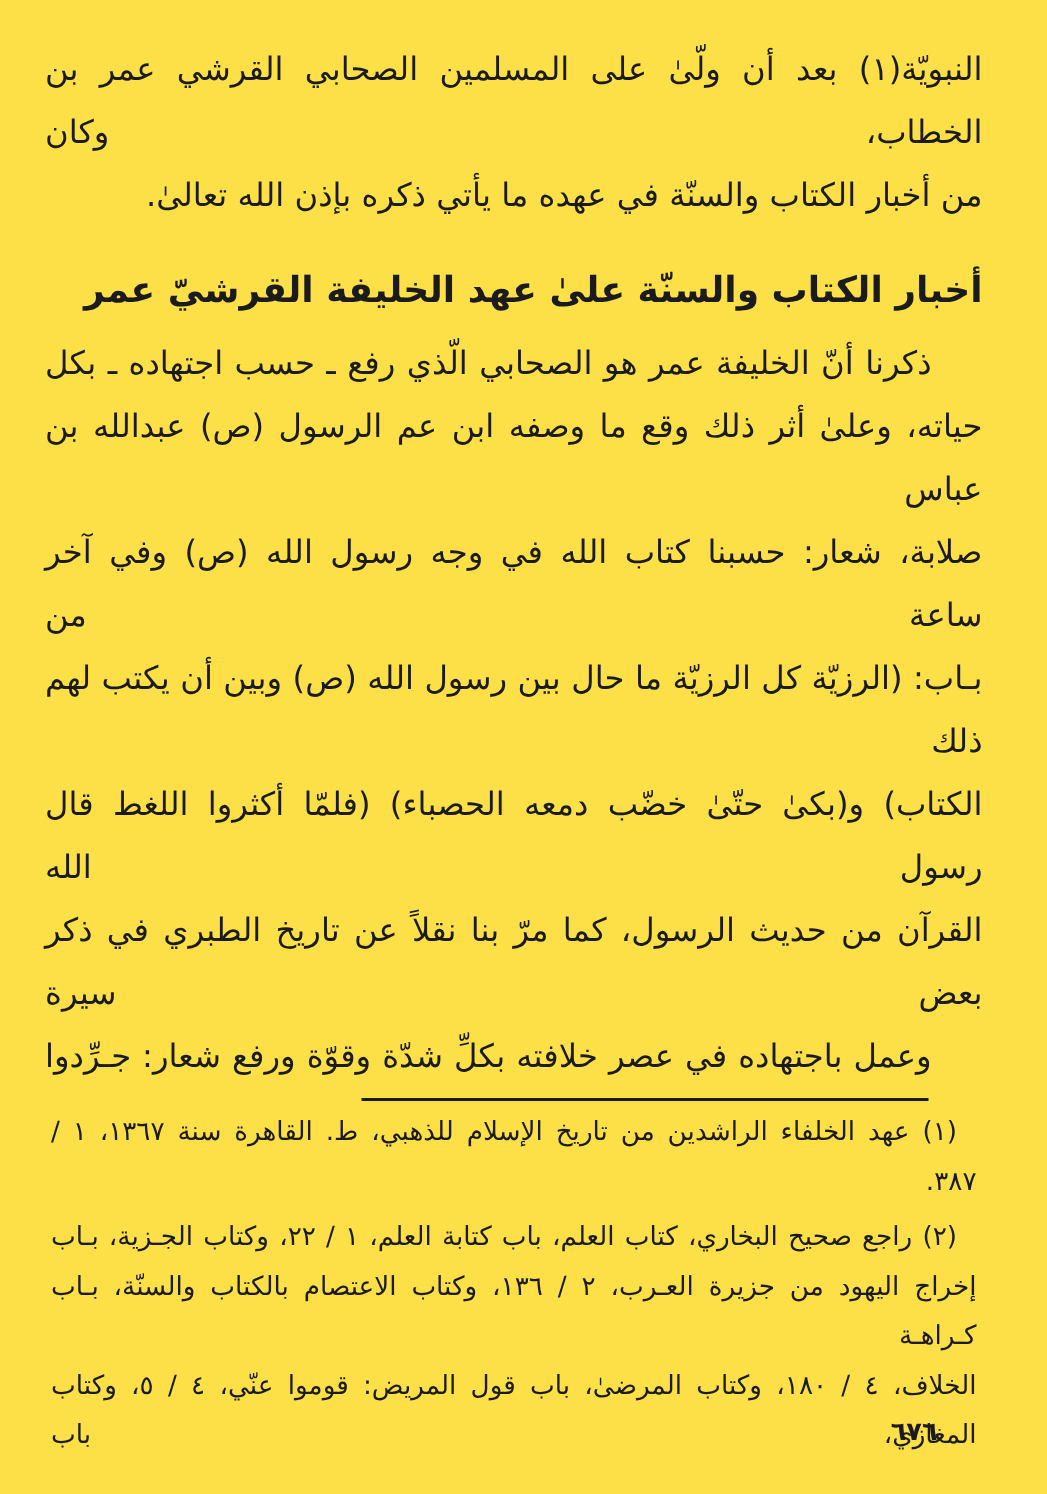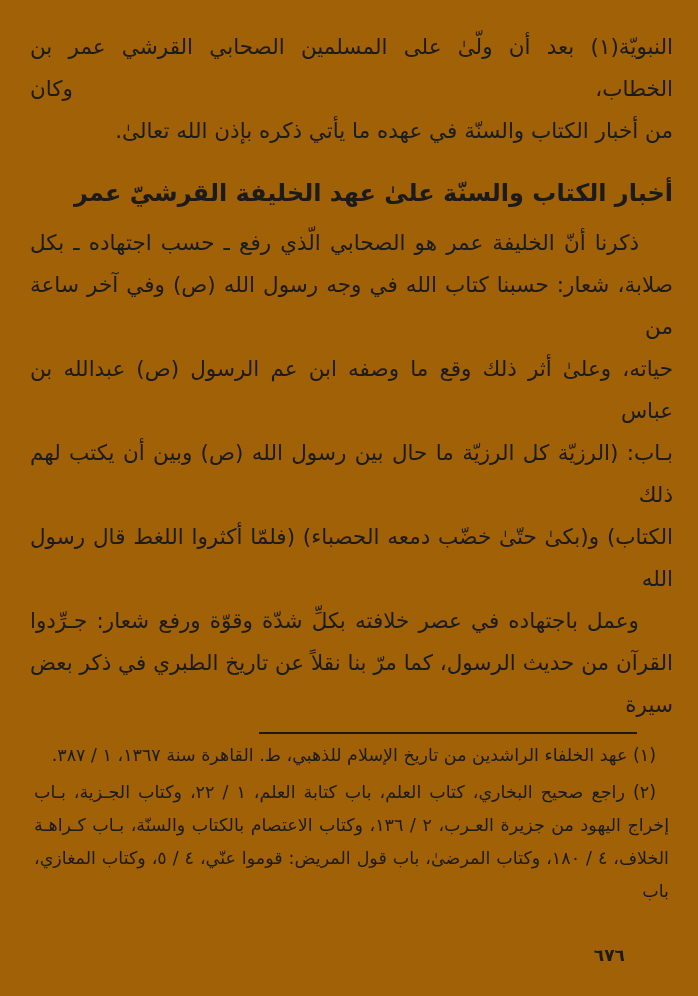--- a/index.html
+++ b/index.html
@@ -1,25 +1,25 @@
 <!DOCTYPE html>
 <html lang="ar" dir="rtl"><head>
 <meta charset="utf-8">
 <style>
   html,body{margin:0;padding:0;background:#e8e8e8;}
   .page{
     position:relative;
     width:698px;height:996px;
     margin:0 auto;
-    background:#a16207;
+    background:#fde047;
     color:#1b1b1b;
     direction:rtl;
     font-family:"DejaVu Sans", sans-serif;
     box-sizing:border-box;
-    padding:26px 25px 0 30px;
+    padding:26px 43px 0 30px;
     overflow:hidden;
   }
   .line{
     display:block;
     text-align:justify;
     text-align-last:justify;
   }
   .line.end{text-align-last:right;}
   .main-text{font-size:21.5px;}
   .opening .line{line-height:46px;}
@@ -64,29 +64,29 @@
 
     <p class="para opening">
       <span class="line">النبويّة(١) بعد أن ولّىٰ على المسلمين الصحابي القرشي عمر بن الخطاب، وكان</span>
       <span class="line end">من أخبار الكتاب والسنّة في عهده ما يأتي ذكره بإذن الله تعالىٰ.</span>
     </p>
 
     <h2 class="heading">أخبار الكتاب والسنّة علىٰ عهد الخليفة القرشيّ عمر</h2>
 
     <p class="para first-gap">
       <span class="line indent-lg">ذكرنا أنّ الخليفة عمر هو الصحابي الّذي رفع ـ حسب اجتهاده ـ بكل</span>
+      <span class="line">حياته، وعلىٰ أثر ذلك وقع ما وصفه ابن عم الرسول (ص) عبدالله بن عباس</span>
       <span class="line">صلابة، شعار: حسبنا كتاب الله في وجه رسول الله (ص) وفي آخر ساعة من</span>
-      <span class="line">حياته، وعلىٰ أثر ذلك وقع ما وصفه ابن عم الرسول (ص) عبدالله بن عباس</span>
       <span class="line">بـاب: (الرزيّة كل الرزيّة ما حال بين رسول الله (ص) وبين أن يكتب لهم ذلك</span>
       <span class="line">الكتاب) و(بكىٰ حتّىٰ خضّب دمعه الحصباء) (فلمّا أكثروا اللغط قال رسول الله</span>
     </p>
 
     <p class="para">
+      <span class="line">القرآن من حديث الرسول، كما مرّ بنا نقلاً عن تاريخ الطبري في ذكر بعض سيرة</span>
       <span class="line indent-lg">وعمل باجتهاده في عصر خلافته بكلِّ شدّة وقوّة ورفع شعار: جـرِّدوا</span>
-      <span class="line">القرآن من حديث الرسول، كما مرّ بنا نقلاً عن تاريخ الطبري في ذكر بعض سيرة</span>
     </p>
 
   </div>
 
   <div class="fn-sep"></div>
 
   <section class="footnotes">
 
     <p>
       <span class="line end indent-sm">(١) عهد الخلفاء الراشدين من تاريخ الإسلام للذهبي، ط. القاهرة سنة ١٣٦٧، ١ / ٣٨٧.</span>

